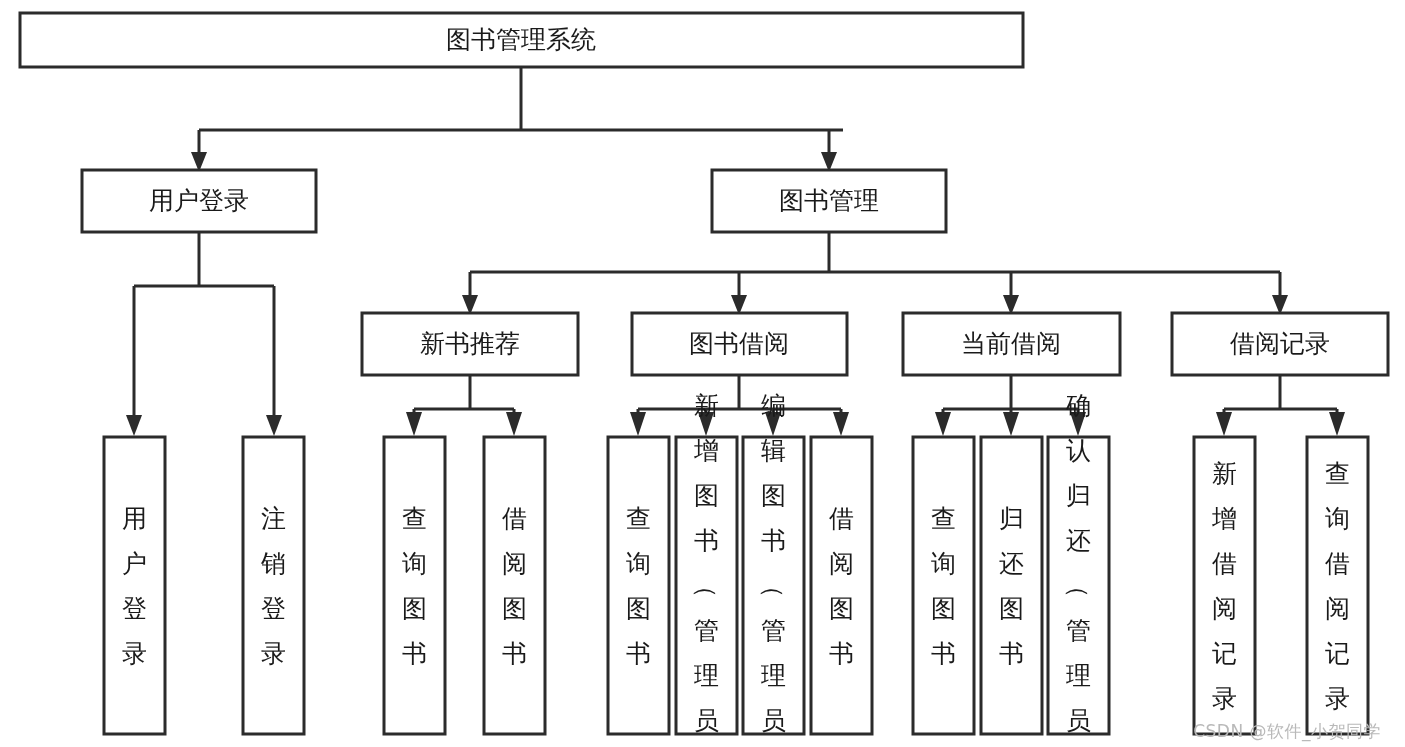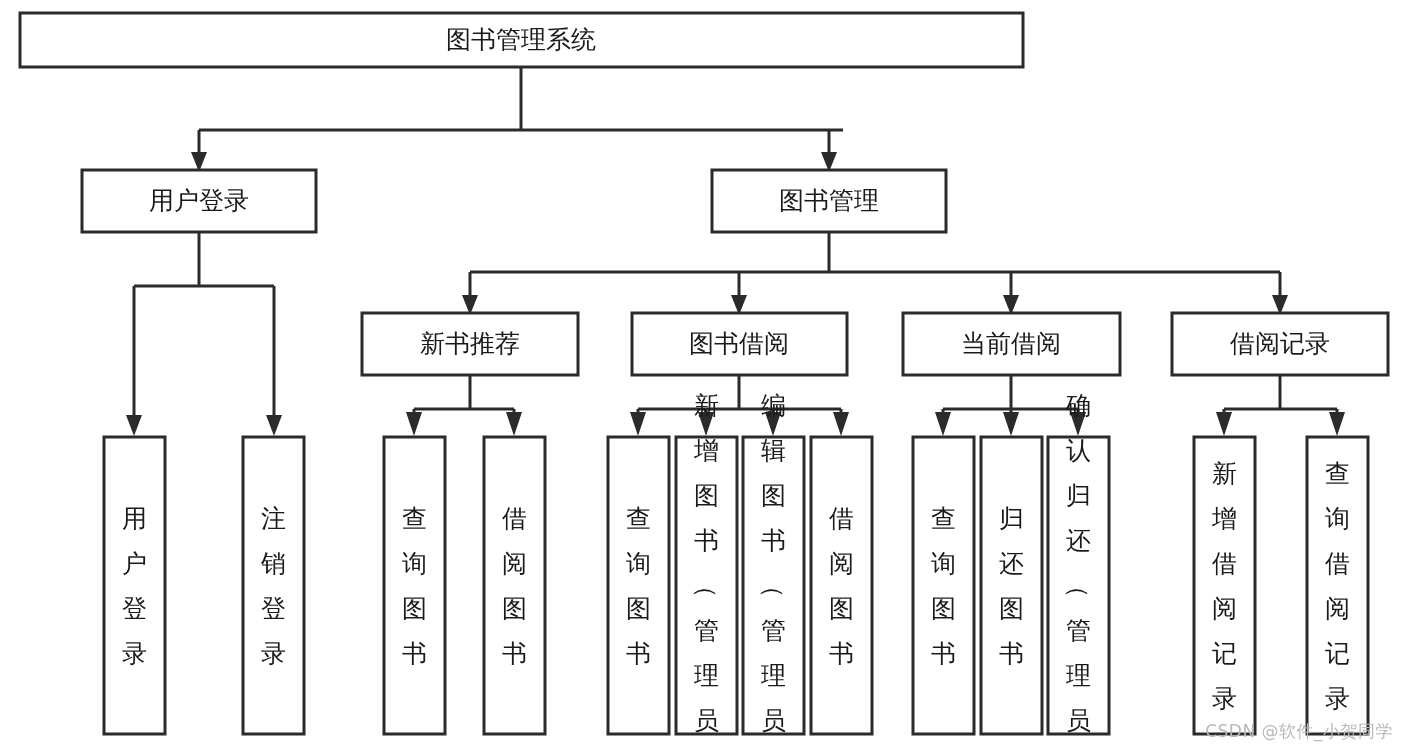--- a/index.html
+++ b/index.html
@@ -5,21 +5,21 @@
   html,body{margin:0;padding:0;background:#ffffff;}
   body{width:1405px;height:747px;overflow:hidden;
        font-family:"DejaVu Sans","Liberation Sans",sans-serif;}
   #diagram{position:absolute;left:0;top:0;width:1405px;height:747px;}
   .box{fill:#ffffff;stroke:#2b2b2b;stroke-width:3;}
   .leafbox{fill:#ffffff;stroke:#2b2b2b;stroke-width:3;}
   .conn{stroke:#2b2b2b;stroke-width:3;fill:none;}
   .arrowhead{fill:#2b2b2b;stroke:none;}
   .hlabel{font-size:25px;fill:#1a1a1a;text-anchor:middle;dominant-baseline:middle;}
   .vcell{font-size:25px;fill:#1a1a1a;text-anchor:middle;dominant-baseline:central;}
-  .watermark{position:absolute;right:12px;bottom:4px;font-size:17px;color:#b9b9b9;
+  .watermark{position:absolute;right:24px;bottom:4px;font-size:17px;color:#b9b9b9;
              letter-spacing:.5px;white-space:nowrap;}
 </style>
 </head>
 <body>
 
 <svg id="diagram" viewBox="0 0 1405 747">
 
   <g>
     <path class="conn" d="M521,67 L521,130"></path>
     <path class="conn" d="M199,130 L843,130"></path>

